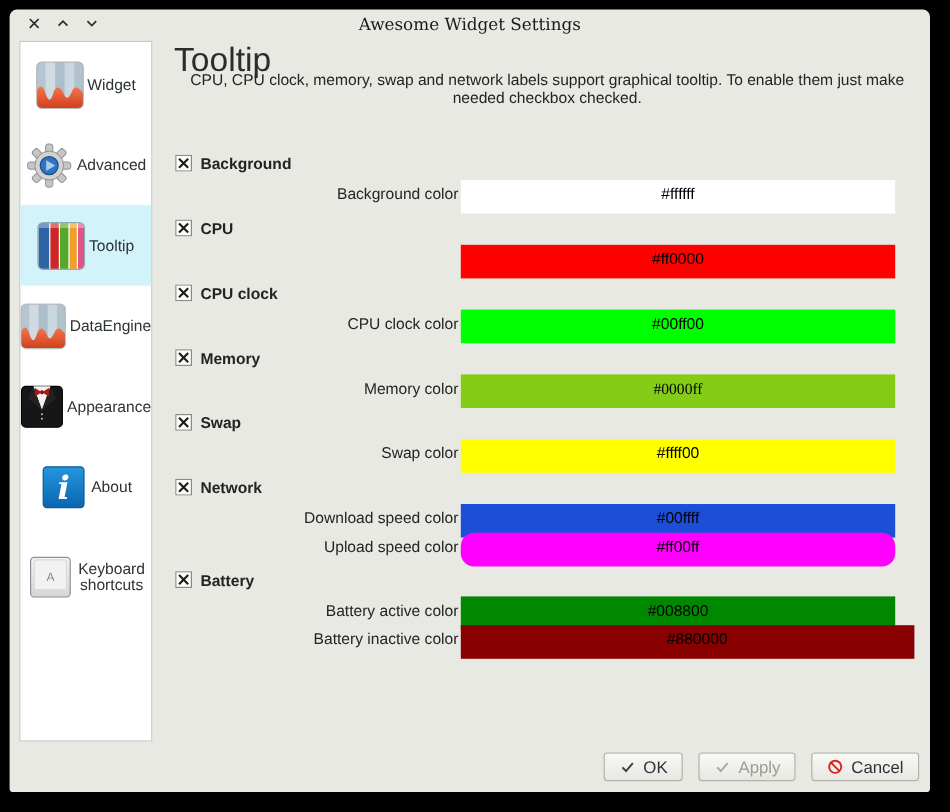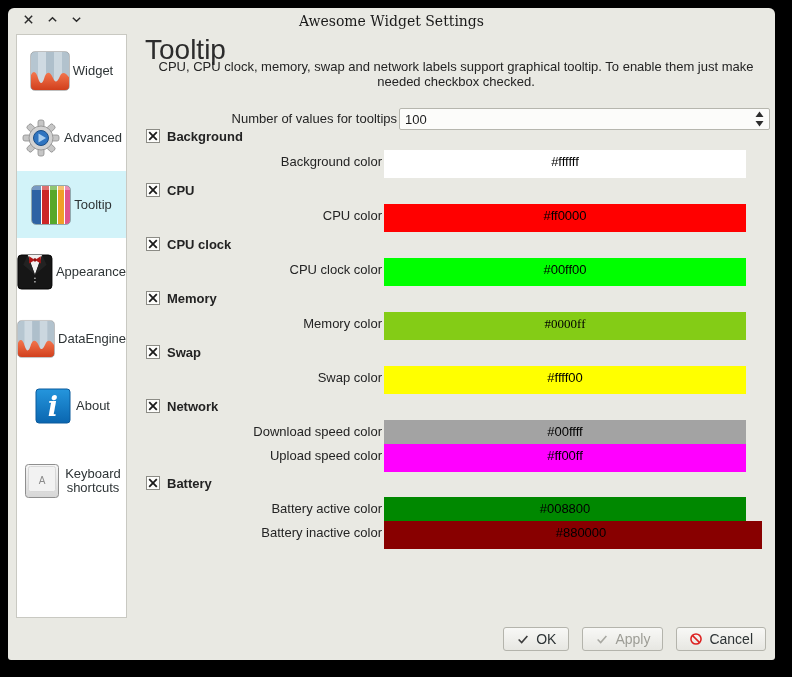--- a/index.html
+++ b/index.html
@@ -176,51 +176,51 @@
           <rect x="34" width="5" height="40" fill="#e0548c"></rect>
           <rect x="0" y="0" width="40" height="5" fill="rgba(255,255,255,0.35)"></rect>
         </g>
         <rect x="0.5" y="0.5" width="39" height="39" rx="4.5" fill="none" stroke="rgba(0,0,0,0.3)"></rect>
       </svg>
       <span class="side-label">Tooltip</span>
     </div>
 
     <div class="side-item">
       <svg class="side-icon" viewBox="0 0 40 40">
-        <rect x="1" y="1" width="38" height="38" rx="4" fill="#161616" stroke="#000"></rect>
-        <polygon points="12,1 28,1 20,23" fill="#f1f1f1"></polygon>
-        <polygon points="12,1 20,23 7,12" fill="#222222"></polygon>
-        <polygon points="28,1 20,23 33,12" fill="#222222"></polygon>
-        <polygon points="13.5,2.5 20,6.5 13.5,10.5" fill="#b01616"></polygon>
-        <polygon points="26.5,2.5 20,6.5 26.5,10.5" fill="#b01616"></polygon>
-        <rect x="18.6" y="4.6" width="2.8" height="3.8" rx="1" fill="#8d1010"></rect>
-        <circle cx="20" cy="27" r="0.9" fill="#cfcfcf"></circle>
-        <circle cx="20" cy="31" r="0.9" fill="#cfcfcf"></circle>
-      </svg>
-      <span class="side-label">Appearance</span>
-    </div>
-
-    <div class="side-item">
-      <svg class="side-icon" viewBox="0 0 40 40">
         <g clip-path="url(#icoClip)">
           <rect width="40" height="40" fill="#c3d0d9"></rect>
           <rect x="0" width="8" height="40" fill="#b6c6d1"></rect>
             <rect x="8" width="8" height="40" fill="#cfdae2"></rect>
           <rect x="16" width="8" height="40" fill="#aebfcb"></rect>
             <rect x="24" width="8" height="40" fill="#cbd7df"></rect>
           <rect x="32" width="8" height="40" fill="#b2c2cd"></rect>
           <path d="M0,40 V27 C2,19 6,19 8,27 C10,33 12,34 14,28 C16,20 20,20 23,27 C25,32 27,32 30,25 C32,20 36,21 40,28 V40 Z" fill="url(#gradRed)"></path>
         </g>
         <rect x="0.5" y="0.5" width="39" height="39" rx="4.5" fill="none" stroke="rgba(0,0,0,0.25)"></rect>
       </svg>
       <span class="side-label">DataEngine</span>
     </div>
 
     <div class="side-item">
       <svg class="side-icon" viewBox="0 0 40 40">
+        <rect x="1" y="1" width="38" height="38" rx="4" fill="#161616" stroke="#000"></rect>
+        <polygon points="12,1 28,1 20,23" fill="#f1f1f1"></polygon>
+        <polygon points="12,1 20,23 7,12" fill="#222222"></polygon>
+        <polygon points="28,1 20,23 33,12" fill="#222222"></polygon>
+        <polygon points="13.5,2.5 20,6.5 13.5,10.5" fill="#b01616"></polygon>
+        <polygon points="26.5,2.5 20,6.5 26.5,10.5" fill="#b01616"></polygon>
+        <rect x="18.6" y="4.6" width="2.8" height="3.8" rx="1" fill="#8d1010"></rect>
+        <circle cx="20" cy="27" r="0.9" fill="#cfcfcf"></circle>
+        <circle cx="20" cy="31" r="0.9" fill="#cfcfcf"></circle>
+      </svg>
+      <span class="side-label">Appearance</span>
+    </div>
+
+    <div class="side-item">
+      <svg class="side-icon" viewBox="0 0 40 40">
         <rect x="3" y="3" width="34" height="34" rx="3" fill="url(#gradBlue)" stroke="#0a5a9c"></rect>
         <text x="20" y="30" text-anchor="middle" font-family="DejaVu Serif, serif" font-style="italic" font-weight="bold" font-size="27" fill="#ffffff">i</text>
       </svg>
       <span class="side-label">About</span>
     </div>
 
     <div class="side-item tall">
       <svg class="side-icon" viewBox="0 0 40 40">
         <rect x="3.5" y="3.5" width="33" height="33" rx="3" fill="url(#gradKey)" stroke="#8f8f8f"></rect>
         <rect x="6.5" y="5.5" width="27" height="25" rx="2" fill="#f2f2f2" stroke="#d8d8d8"></rect>
@@ -229,34 +229,20 @@
       <span class="side-label">Keyboard
 shortcuts</span>
     </div>
 
   </div>
 
   <div class="heading">Tooltip</div>
   <div class="description">CPU, CPU clock, memory, swap and network labels support graphical tooltip. To enable them just make
 needed checkbox checked.</div>
 
-  <div class="num-row">
-    <span class="num-label">Number of values for tooltips</span>
-    <span class="spinbox">
-      <span class="spin-value">100</span>
-      <span class="spin-arrows">
-        <svg viewBox="0 0 9 7">
-            <polygon points="0.5,6 8.5,6 4.5,0.5" fill="#2d2d2d"></polygon>
-          </svg>
-        <svg viewBox="0 0 9 7">
-            <polygon points="0.5,1 8.5,1 4.5,6.5" fill="#2d2d2d"></polygon>
-          </svg>
-      </span>
-    </span>
-  </div>
 
   <div class="sec" style="top:120px">
     <span class="cb">
       <svg viewBox="0 0 14 14">
           <rect x="0.5" y="0.5" width="13" height="13" fill="#fdfdfb" stroke="#8b8b85"></rect>
           <path d="M3.2,3.2 L10.8,10.8 M10.8,3.2 L3.2,10.8" stroke="#1c1c1c" stroke-width="1.8" fill="none"></path>
         </svg>
     </span>
     <span class="sec-label">Background</span>
   </div>
@@ -268,21 +254,20 @@
   <div class="sec" style="top:174px">
     <span class="cb">
       <svg viewBox="0 0 14 14">
           <rect x="0.5" y="0.5" width="13" height="13" fill="#fdfdfb" stroke="#8b8b85"></rect>
           <path d="M3.2,3.2 L10.8,10.8 M10.8,3.2 L3.2,10.8" stroke="#1c1c1c" stroke-width="1.8" fill="none"></path>
         </svg>
     </span>
     <span class="sec-label">CPU</span>
   </div>
   <div class="crow" style="top:196px">
-    <span class="crow-label">CPU color</span>
     <span class="swatch" style="background-color: rgb(255, 0, 0);">#ff0000</span>
   </div>
 
   <div class="sec" style="top:228px">
     <span class="cb">
       <svg viewBox="0 0 14 14">
           <rect x="0.5" y="0.5" width="13" height="13" fill="#fdfdfb" stroke="#8b8b85"></rect>
           <path d="M3.2,3.2 L10.8,10.8 M10.8,3.2 L3.2,10.8" stroke="#1c1c1c" stroke-width="1.8" fill="none"></path>
         </svg>
     </span>
@@ -325,25 +310,25 @@
     <span class="cb">
       <svg viewBox="0 0 14 14">
           <rect x="0.5" y="0.5" width="13" height="13" fill="#fdfdfb" stroke="#8b8b85"></rect>
           <path d="M3.2,3.2 L10.8,10.8 M10.8,3.2 L3.2,10.8" stroke="#1c1c1c" stroke-width="1.8" fill="none"></path>
         </svg>
     </span>
     <span class="sec-label">Network</span>
   </div>
   <div class="crow" style="top:412px">
     <span class="crow-label">Download speed color</span>
-    <span class="swatch" style="background-color: #a3a3a3;">#00ffff</span>
+    <span class="swatch" style="background-color: #1d4ed8;">#00ffff</span>
   </div>
   <div class="crow" style="top:436px">
     <span class="crow-label">Upload speed color</span>
-    <span class="swatch" style="background-color: rgb(255, 0, 255);">#ff00ff</span>
+    <span class="swatch" style="background-color: rgb(255, 0, 255); border-radius: 11px;">#ff00ff</span>
   </div>
 
   <div class="sec" style="top:467px">
     <span class="cb">
       <svg viewBox="0 0 14 14">
           <rect x="0.5" y="0.5" width="13" height="13" fill="#fdfdfb" stroke="#8b8b85"></rect>
           <path d="M3.2,3.2 L10.8,10.8 M10.8,3.2 L3.2,10.8" stroke="#1c1c1c" stroke-width="1.8" fill="none"></path>
         </svg>
     </span>
     <span class="sec-label">Battery</span>

